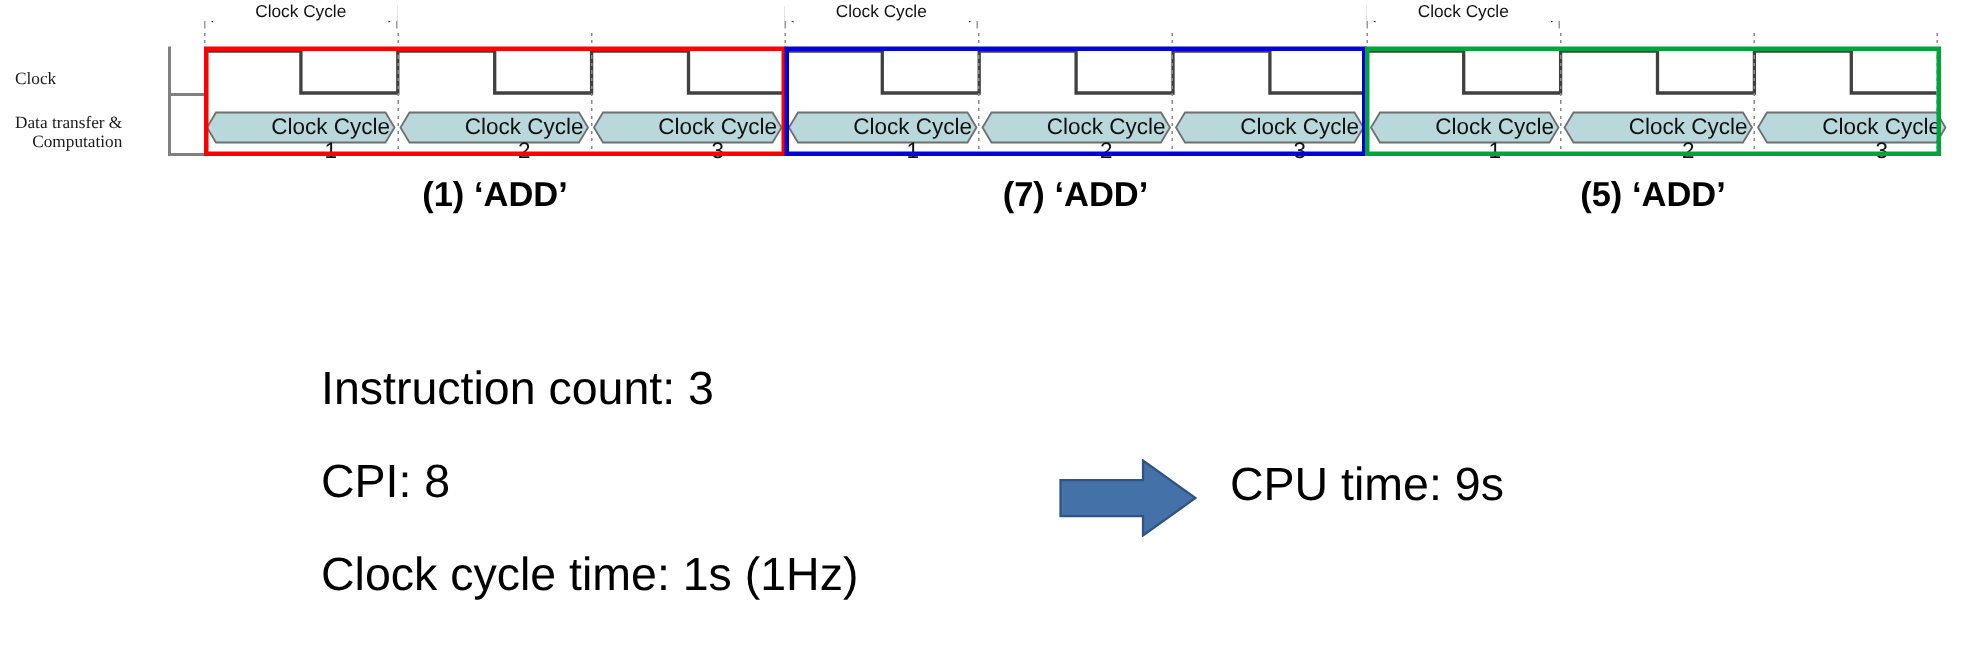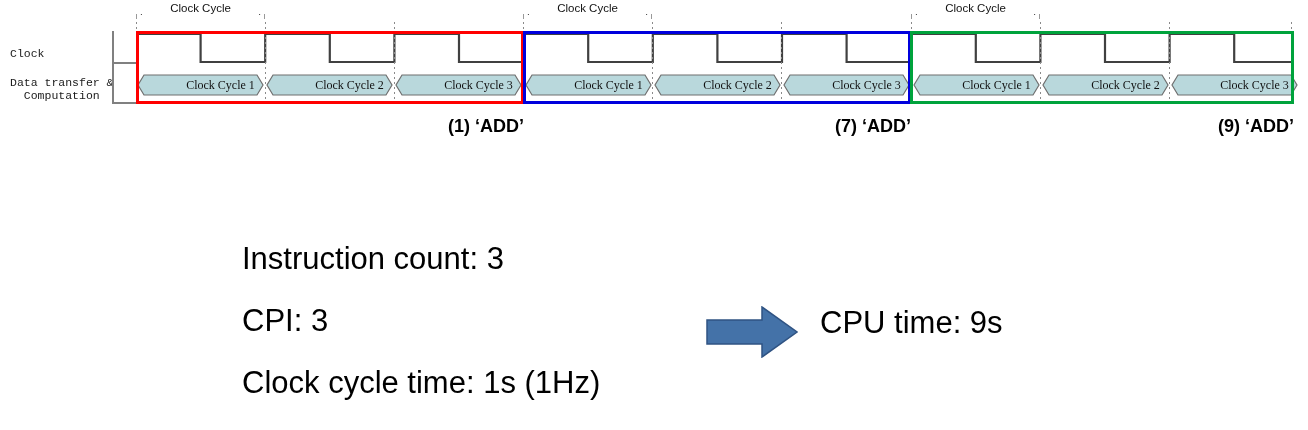--- a/index.html
+++ b/index.html
@@ -20,26 +20,26 @@
   #timing-diagram {
     position: absolute;
     left: 0;
     top: 0;
     width: 1308px;
     height: 150px;
   }
 
   .row-label {
     position: absolute;
-    font-family: Liberation Mono, monospace;
+    font-family: Liberation Serif, serif;
     font-size: 11.5px;
     line-height: 13px;
     color: #1a1a1a;
     white-space: pre-line;
-    text-align: center;
+    text-align: right;
   }
   #row-label-clock { left: 10px; top: 47px; }
   #row-label-data  { left: 10px; top: 76px; }
 
   
   .axis-vline {
     position: absolute;
     background: #808080;
     width: 2px;
   }
@@ -114,65 +114,64 @@
     position: absolute;
     height: 22px;
     top: 74px;
     box-sizing: border-box;
   }
   .cyc-cell svg { display: block; width: 100%; height: 100%; }
   .cyc-cell .cyc-text {
     position: absolute;
     left: 0; right: 0; top: 3px;
     text-align: center;
-    font-family: Liberation Serif, serif;
-    font-size: 12px;
+    font-family: Liberation Sans, sans-serif;
+    font-size: 15px;
     color: #111111;
     line-height: 16px;
     margin-left: 40px;
   }
 
   
   .cyc-sep {
     position: absolute;
     top: 22px;
     width: 1px;
     height: 78px;
     background: repeating-linear-gradient(to bottom,
       #8a8a8a 0px, #8a8a8a 2px, transparent 2px, transparent 5px);
   }
 
   
   .add-label {
     position: absolute;
     top: 116px;
-    text-align: right;
+    text-align: center;
     font-family: "Liberation Sans", sans-serif;
     font-weight: bold;
-    font-size: 18px;
+    font-size: 23px;
     color: #000000;
   }
 
   
   #summary {
     position: absolute;
     left: 0;
     top: 232px;
     width: 1308px;
     height: 198px;
   }
   .sum-line {
     position: absolute;
     left: 214px;
     font-family: "Liberation Sans", sans-serif;
     font-size: 31px;
     line-height: 34px;
     color: #000000;
     white-space: nowrap;
-    margin-left: 28px;
   }
   #sum-line-0 { top: 10px; }
   #sum-line-1 { top: 72px; }
   #sum-line-2 { top: 134px; text-align: center; }
 
   #result-arrow {
     position: absolute;
     left: 706px;
     top: 306px;
     width: 92px;
@@ -309,28 +308,28 @@
       </svg>
     <div class="cyc-text">Clock Cycle 3</div>
   </div>
 
   <div class="instr-box" id="instr-box-1" style="left:136px; width:388px;"></div>
   <div class="instr-box" id="instr-box-2" style="left:523px; width:388px;"></div>
   <div class="instr-box" id="instr-box-3" style="left:910px; width:384px;"></div>
 
   <div class="add-label" style="left:136px; width:388px;">(1) ‘ADD’</div>
   <div class="add-label" style="left:523px; width:388px;">(7) ‘ADD’</div>
-  <div class="add-label" style="left:910px; width:384px;">(9) ‘ADD’</div>
+  <div class="add-label" style="left:910px; width:384px;">(5) ‘ADD’</div>
 
 </div>
 
 <div id="summary">
 
   <div class="sum-line" id="sum-line-0">Instruction count: 3</div>
-  <div class="sum-line" id="sum-line-1">CPI: 3</div>
+  <div class="sum-line" id="sum-line-1">CPI: 8</div>
   <div class="sum-line" id="sum-line-2">Clock cycle time: 1s (1Hz)</div>
 
 </div>
 
 <div id="result-arrow">
   <svg viewBox="0 0 92 52" preserveAspectRatio="none">
     <polygon points="1,14 56,14 56,1 91,26 56,51 56,38 1,38" fill="#4472a8" stroke="#2f5383" stroke-width="1.5"></polygon>
   </svg>
 </div>
 

